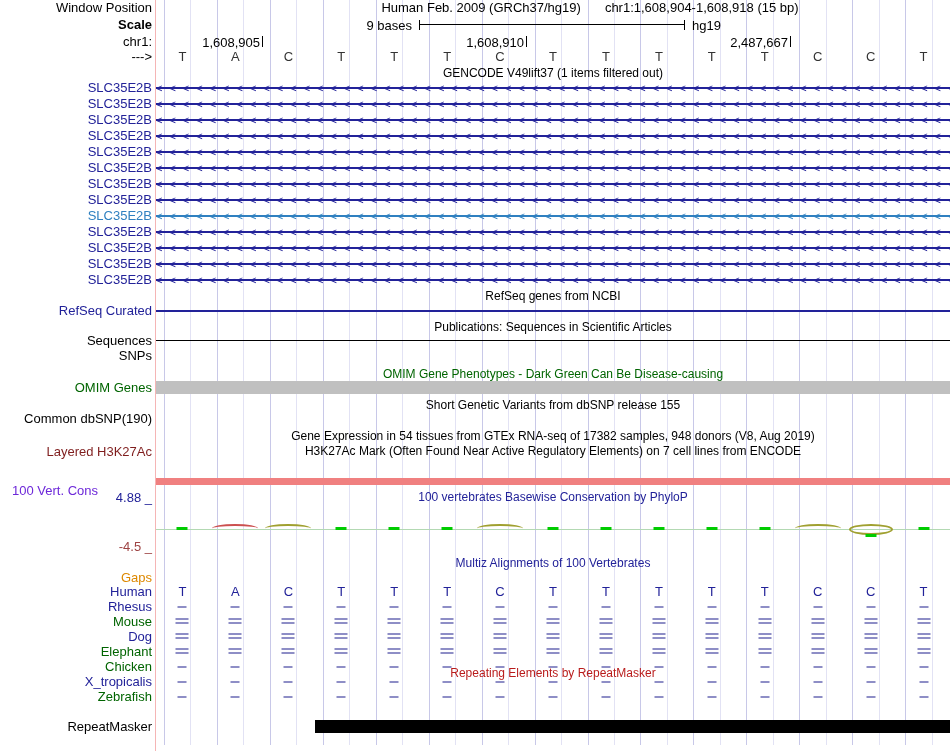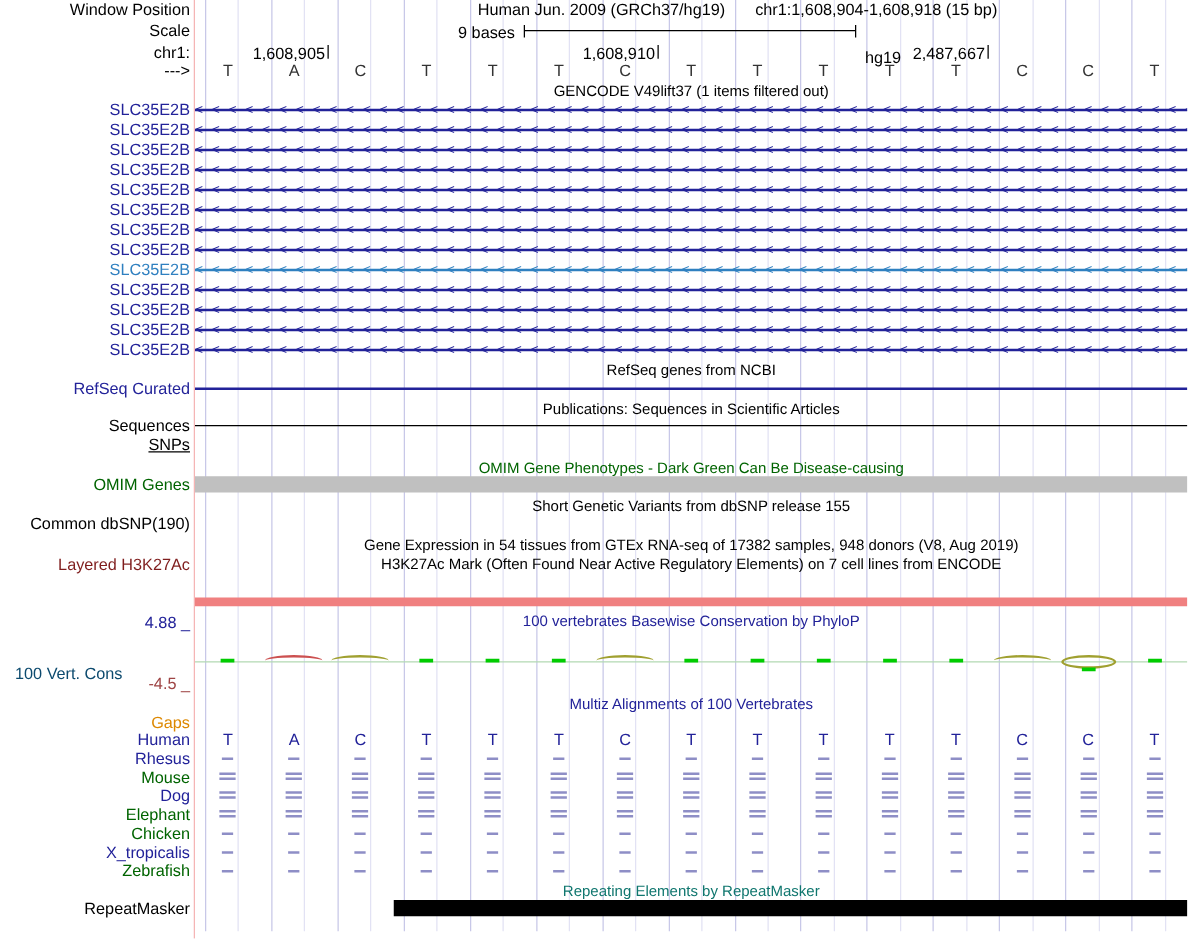--- a/index.html
+++ b/index.html
@@ -67,55 +67,55 @@
       <div class="grid" style="left: 799.28px; background: rgb(200, 200, 232);"></div>
       <div class="grid" style="left: 825.75px; background: rgb(226, 226, 244);"></div>
       <div class="grid" style="left: 852.22px; background: rgb(200, 200, 232);"></div>
       <div class="grid" style="left: 878.69px; background: rgb(226, 226, 244);"></div>
       <div class="grid" style="left: 905.16px; background: rgb(200, 200, 232);"></div>
       <div class="grid" style="left: 931.63px; background: rgb(226, 226, 244);"></div>
     </div>
   <div id="pink-line" style="background: rgb(245, 181, 181);"></div>
 
   <div class="hdr">
-    <span>Human Jun. 2009 (GRCh37/hg19)</span>
+    <span>Human Feb. 2009 (GRCh37/hg19)</span>
     <span>chr1:1,608,904-1,608,918 (15 bp)</span>
   </div>
 
   <div class="scale-text" style="right:538px; top:19px;">9 bases</div>
   <div id="scale-ruler">
     <div id="scale-ruler-line"></div>
   </div>
-  <div class="scale-text" style="left:692px; top:19px;margin-top:20px;">hg19</div>
+  <div class="scale-text" style="left:692px; top:19px;">hg19</div>
 
   <div id="gen">
       <div class="lbl" style="top: 1px; color: rgb(0, 0, 0);">Window Position</div>
-      <div class="lbl" style="top: 18px; color: rgb(0, 0, 0);">Scale</div>
+      <div class="lbl" style="top: 18px; color: rgb(0, 0, 0); font-weight: bold;">Scale</div>
       <div class="lbl" style="top: 35px; color: rgb(0, 0, 0);">chr1:</div>
       <div class="lbl" style="top: 50px; color: rgb(0, 0, 0);">---&gt;</div>
       <div class="lbl" style="top: 304px; color: rgb(34, 34, 153);">RefSeq Curated</div>
       <div class="lbl" style="top: 334px; color: rgb(0, 0, 0);">Sequences</div>
-      <div class="lbl" style="top: 349px; color: rgb(0, 0, 0); text-decoration: underline;">SNPs</div>
+      <div class="lbl" style="top: 349px; color: rgb(0, 0, 0);">SNPs</div>
       <div class="lbl" style="top: 381px; color: rgb(0, 100, 0);">OMIM Genes</div>
       <div class="lbl" style="top: 412px; color: rgb(0, 0, 0);">Common dbSNP(190)</div>
       <div class="lbl" style="top: 445px; color: #7f1d1d;">Layered H3K27Ac</div>
       <div class="lbl" style="top: 491px; color: rgb(34, 34, 153); text-align: right;">4.88 _</div>
-      <div class="lbl left-align" style="top: 532px; color: #0c4a6e;">100 Vert. Cons</div>
+      <div class="lbl left-align" style="top: 484px; color: #6d28d9;">100 Vert. Cons</div>
       <div class="lbl" style="top: 540px; color: rgb(158, 68, 68);">-4.5 _</div>
       <div class="lbl" style="top: 720px; color: rgb(0, 0, 0);">RepeatMasker</div>
       <div class="title" style="top: 66px; color: rgb(0, 0, 0);">GENCODE V49lift37 (1 items filtered out)</div>
       <div class="title" style="top: 289px; color: rgb(0, 0, 0);">RefSeq genes from NCBI</div>
       <div class="title" style="top: 320px; color: rgb(0, 0, 0);">Publications: Sequences in Scientific Articles</div>
       <div class="title" style="top: 367px; color: rgb(0, 100, 0);">OMIM Gene Phenotypes - Dark Green Can Be Disease-causing</div>
       <div class="title" style="top: 398px; color: rgb(0, 0, 0);">Short Genetic Variants from dbSNP release 155</div>
       <div class="title" style="top: 429px; color: rgb(0, 0, 0);">Gene Expression in 54 tissues from GTEx RNA-seq of 17382 samples, 948 donors (V8, Aug 2019)</div>
       <div class="title" style="top: 444px; color: rgb(0, 0, 0);">H3K27Ac Mark (Often Found Near Active Regulatory Elements) on 7 cell lines from ENCODE</div>
       <div class="title" style="top: 490px; color: rgb(34, 34, 153);">100 vertebrates Basewise Conservation by PhyloP</div>
       <div class="title" style="top: 556px; color: rgb(34, 34, 153);">Multiz Alignments of 100 Vertebrates</div>
-      <div class="title" style="top: 706px; color: #0f766e;">Repeating Elements by RepeatMasker</div>
+      <div class="title" style="top: 666px; color: #b91c1c;">Repeating Elements by RepeatMasker</div>
       <div class="ruler-num" style="left: 260px; top: 36px;">1,608,905</div>
       <div class="tickbar" style="left: 262px; top: 36px;"></div>
       <div class="ruler-num" style="left: 524px; top: 36px;">1,608,910</div>
       <div class="tickbar" style="left: 526px; top: 36px;"></div>
       <div class="ruler-num" style="left: 788px; top: 36px;">2,487,667</div>
       <div class="tickbar" style="left: 790px; top: 36px;"></div>
       <div class="base" style="left: 182.467px; top: 50px; color: rgb(51, 51, 51);">T</div>
       <div class="base" style="left: 235.4px; top: 50px; color: rgb(51, 51, 51);">A</div>
       <div class="base" style="left: 288.333px; top: 50px; color: rgb(51, 51, 51);">C</div>
       <div class="base" style="left: 341.267px; top: 50px; color: rgb(51, 51, 51);">T</div>

